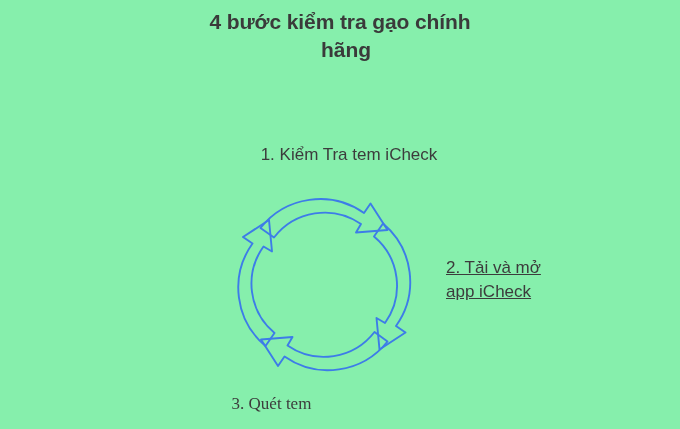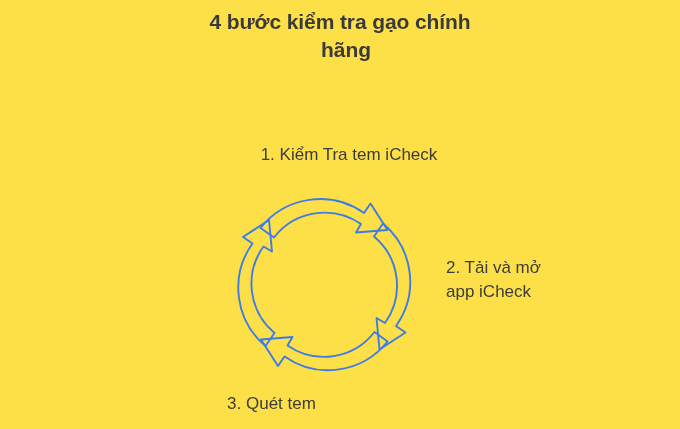--- a/index.html
+++ b/index.html
@@ -65,32 +65,33 @@
     top: 256px;
     left: 446px;
     width: 210px;
     text-align: left;
   }
   .step-3 {
     top: 392px;
     left: 0;
     width: 543px;
     text-align: center;
+    font-family: Liberation Serif, serif;
   }
   .step-4 {
     top: 241px;
     left: 8px;
     width: 222px;
     text-align: center;
   }
 </style>
 </head>
 <body>
 
-<div id="canvas" style="background: #fde047;">
+<div id="canvas" style="background: #86efac;">
 
   <div class="title" style="color: rgb(58, 58, 58);">
     <span>4 bước kiểm tra gạo chính</span>
     <span class="line2">hãng</span>
   </div>
 
   <div class="cycle-wrap">
     <svg viewBox="0 0 200 204" xmlns="http://www.w3.org/2000/svg">
       <g fill="none" stroke="#3d7ce8" stroke-width="1.9" stroke-linejoin="round" stroke-linecap="butt">
 
@@ -128,19 +129,19 @@
                  L 48.0 68.5
                  L 39.5 63.5
                  A 64 64 0 0 0 50.5 150.0
                  Z"></path>
       </g>
     </svg>
   </div>
 
   <div class="step-label step-1" style="color: rgb(60, 60, 60); padding-left: 9px;">1. Kiểm Tra tem iCheck</div>
 
-  <div class="step-label step-2" style="color: rgb(60, 60, 60);">2. Tải và mở
+  <div class="step-label step-2" style="color: rgb(60, 60, 60); text-decoration: underline;">2. Tải và mở
 app iCheck</div>
 
   <div class="step-label step-3" style="color: rgb(60, 60, 60);">3. Quét tem</div>
 
 
 </div>
 
 </body></html>

